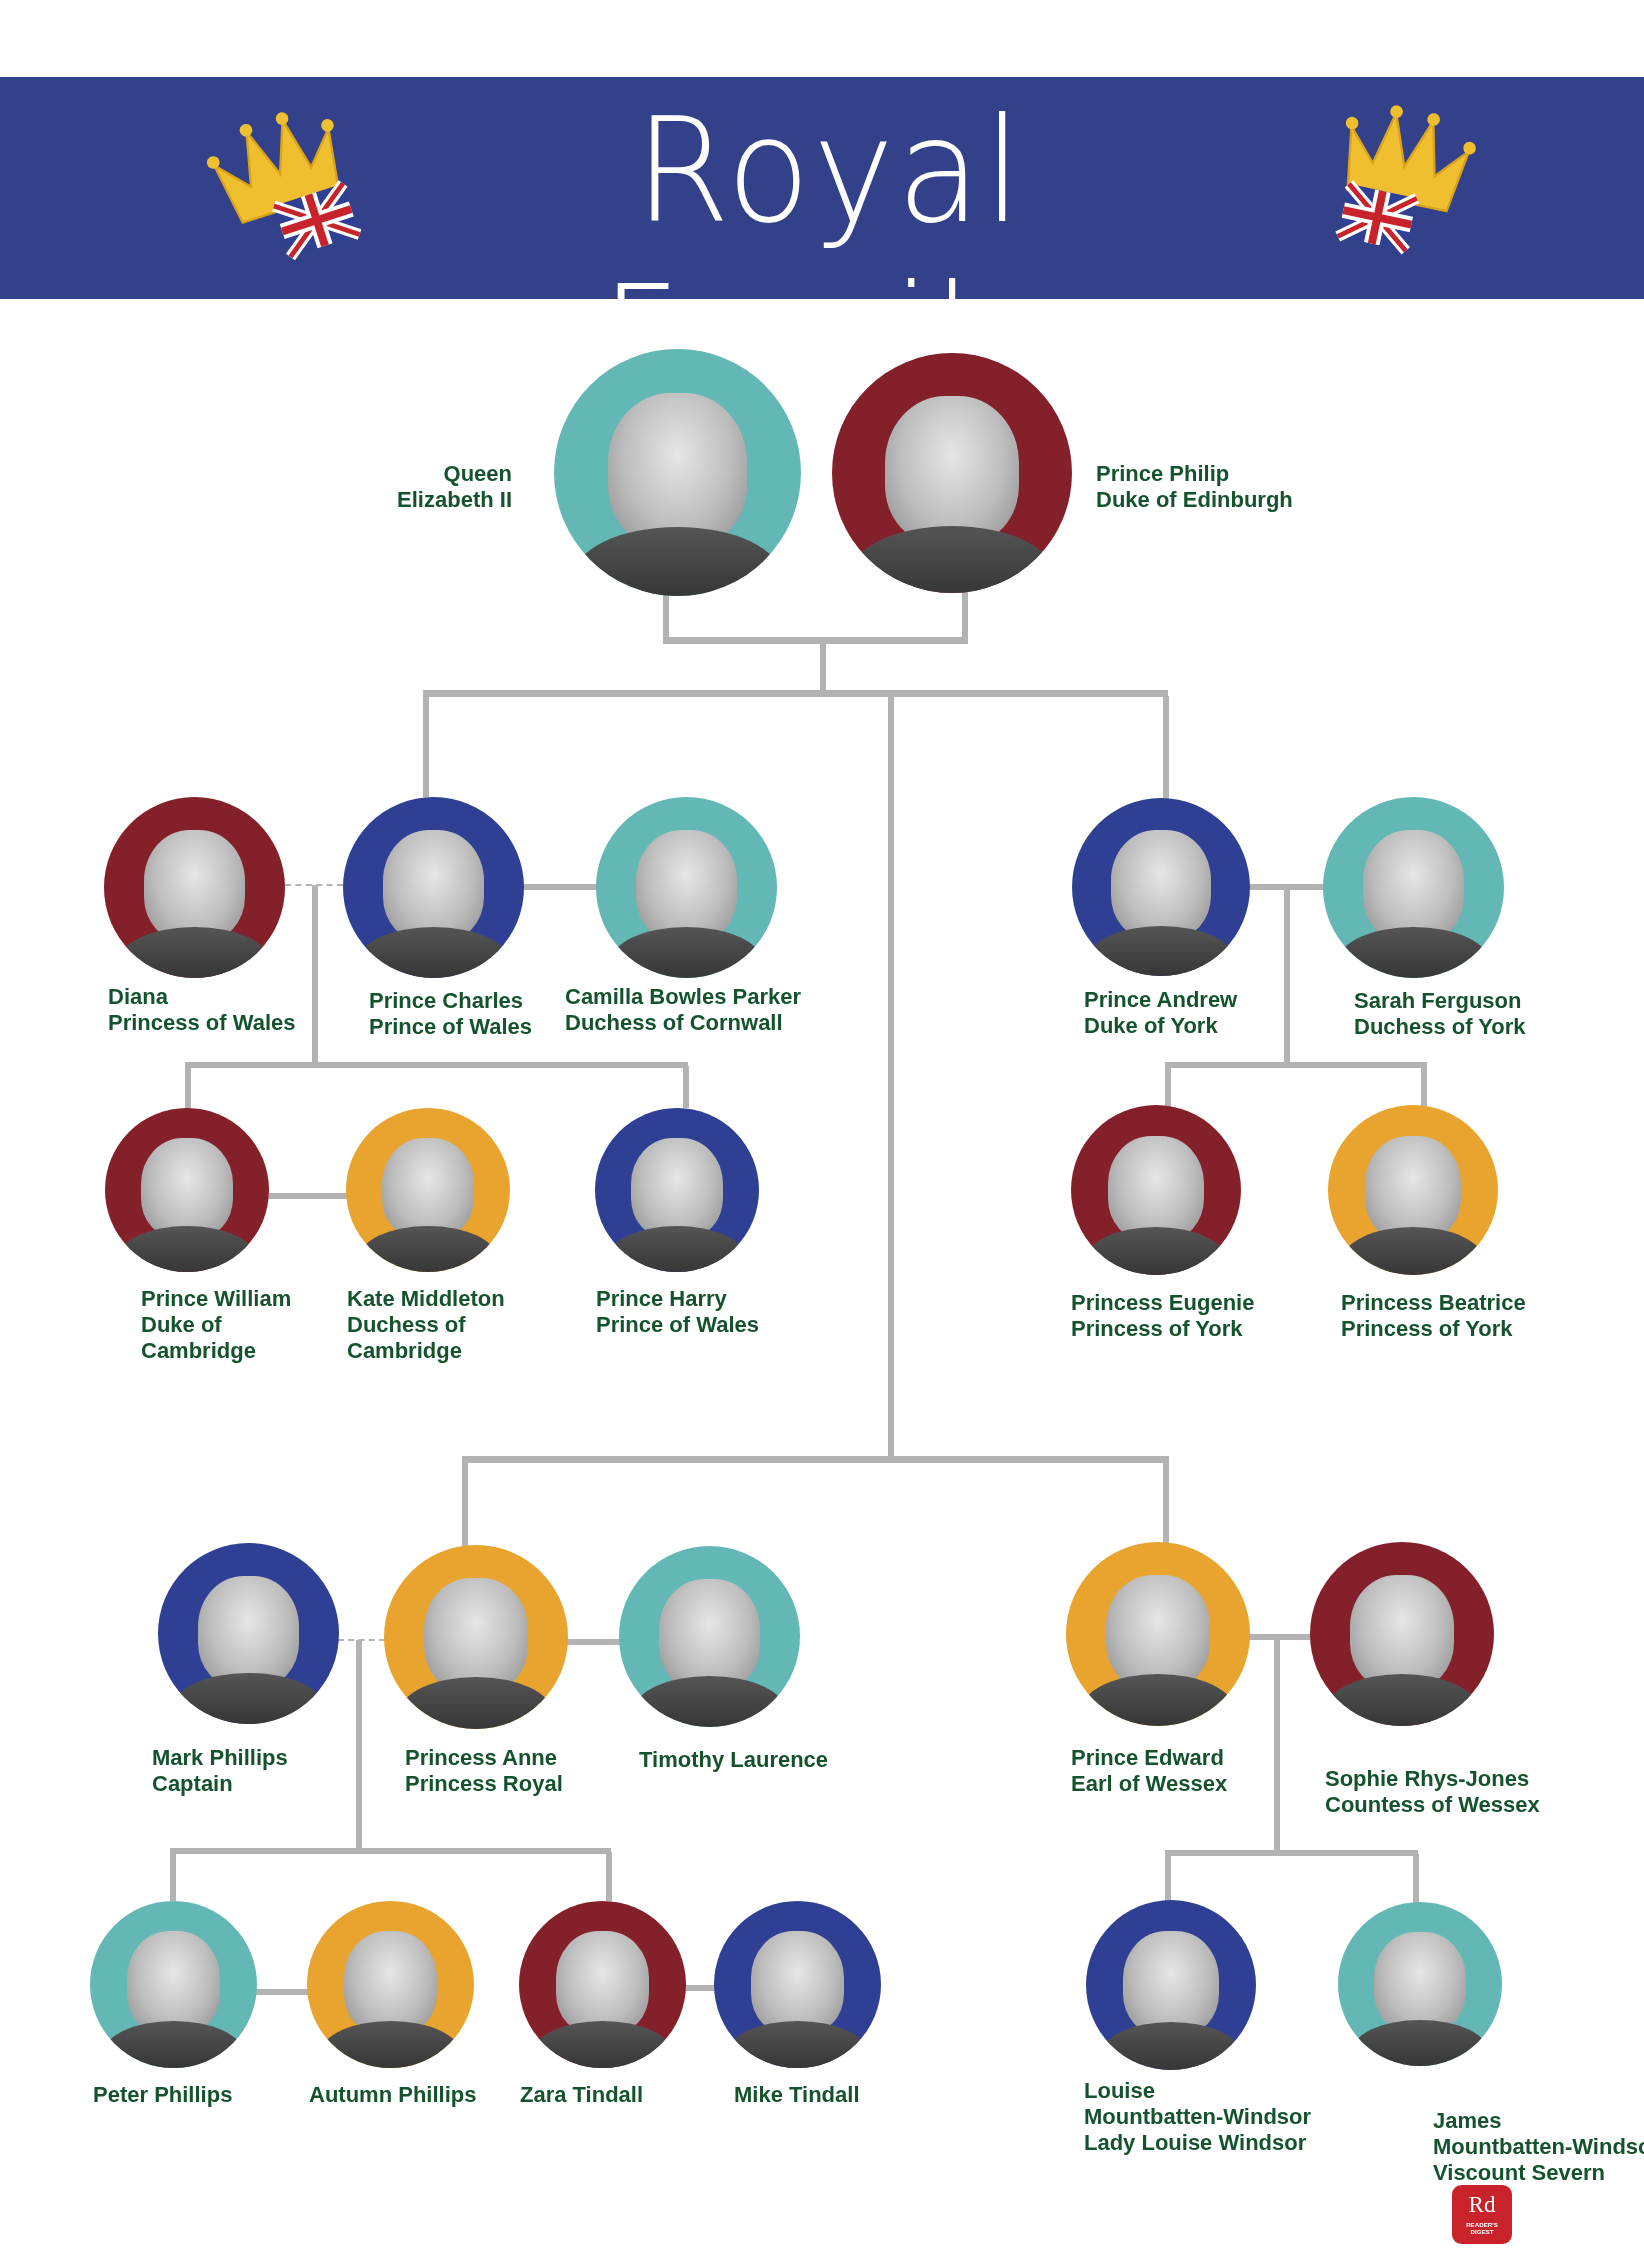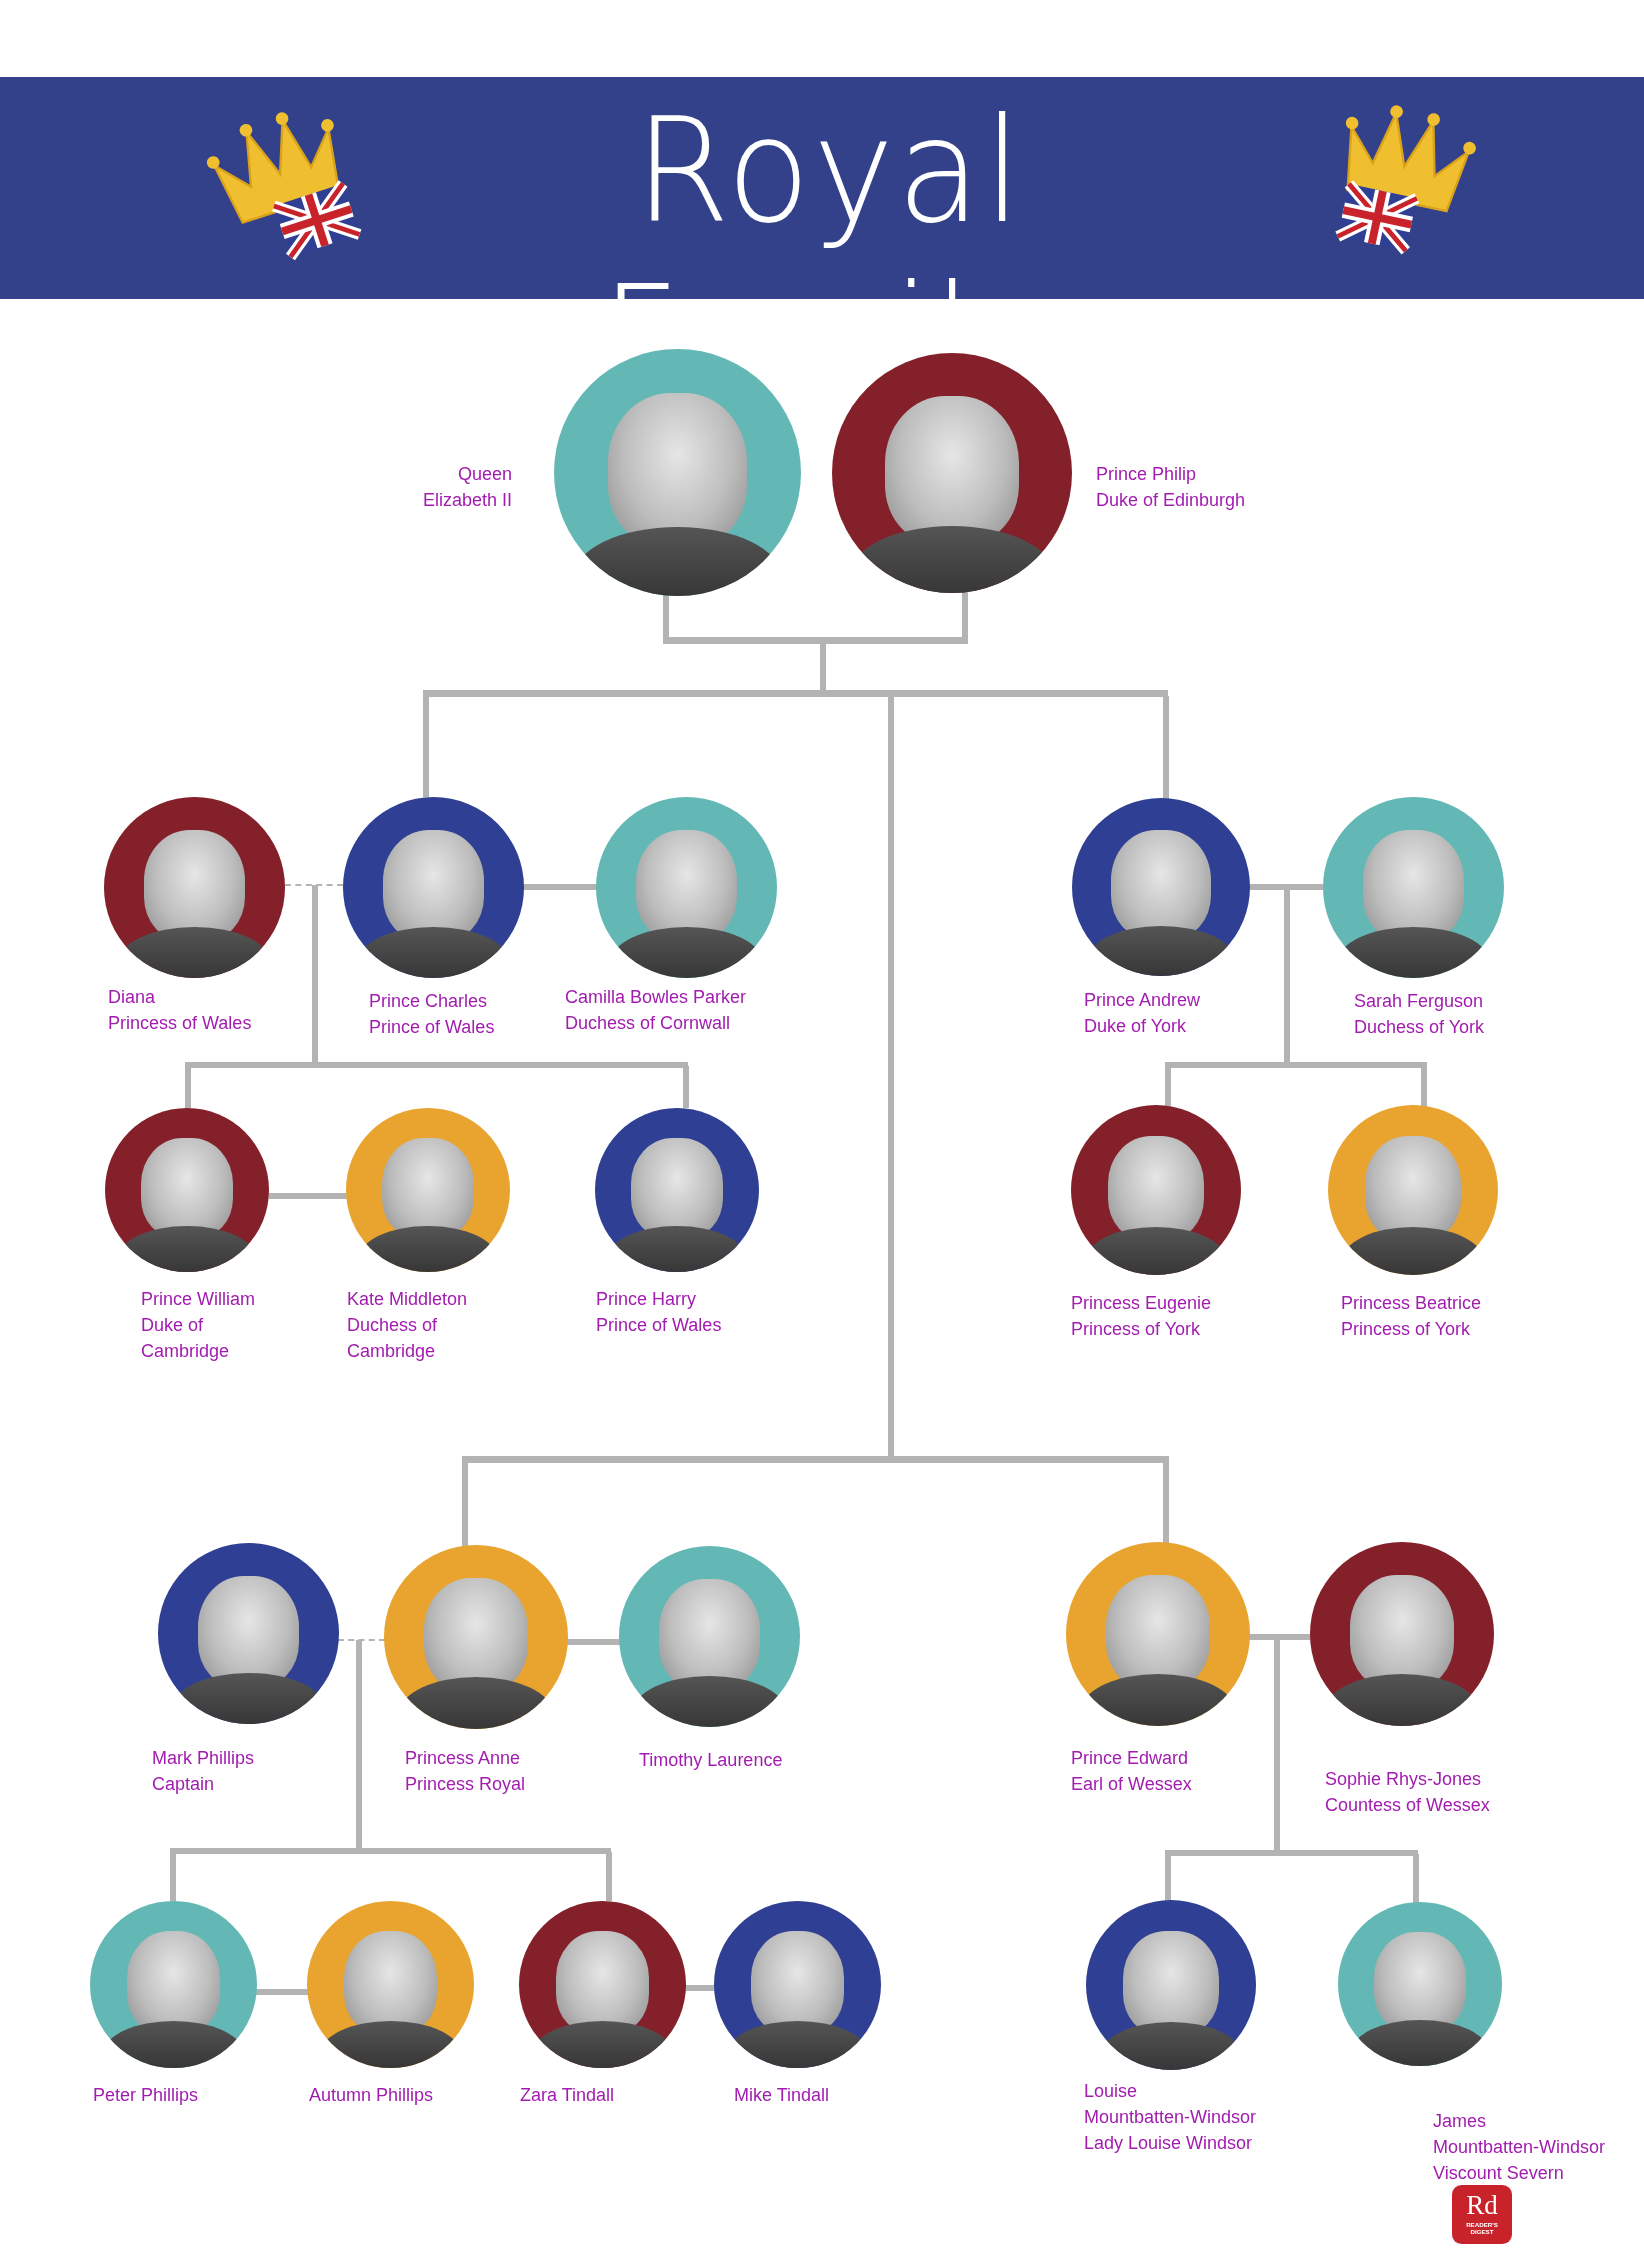--- a/index.html
+++ b/index.html
@@ -11,25 +11,25 @@
   .crown.right{left:1322px;top:103px;}
   .line{position:absolute;background:#b3b3b3;}
   .dash{position:absolute;height:0;border-top:2.7px dashed #b3b3b3;}
   .circle{position:absolute;border-radius:50%;overflow:hidden;}
   .circle .face{position:absolute;left:22%;top:18%;width:56%;height:62%;border-radius:45% 45% 40% 40%;background:radial-gradient(ellipse at 50% 40%,#e6e6e6 0%,#bdbdbd 55%,#8a8a8a 100%);}
   .circle .body{position:absolute;left:8%;top:72%;width:84%;height:40%;border-radius:50% 50% 0 0;background:linear-gradient(#555,#2a2a2a);}
   .teal{background:#63b8b5;}
   .maroon{background:#84202a;}
   .navy{background:#2f3f93;}
   .gold{background:#e8a42e;}
-  .label{position:absolute;font-weight:normal;font-size:18px;line-height:26px;color:#a21caf;white-space:nowrap;}
+  .label{position:absolute;font-weight:bold;font-size:22px;line-height:26px;color:#14532d;white-space:nowrap;}
   .label span{display:block;}
   .label.right{text-align:right;}
   .rd{position:absolute;left:1452px;top:2185px;width:60px;height:59px;background:#c8232b;border-radius:9.6px;color:#fff;text-align:center;}
-  .rd .mark{font-family:"Liberation Serif","DejaVu Serif",serif;font-size:27px;line-height:34px;display:block;margin-top:2.7px;}
+  .rd .mark{font-family:"Liberation Serif","DejaVu Serif",serif;font-size:23px;line-height:34px;display:block;margin-top:2.7px;}
   .rd .sub{font-size:6.2px;font-weight:bold;line-height:6.9px;display:block;}
 </style>
 </head>
 <body>
 
 <div class="banner"></div>
 <svg class="crown left" viewBox="0 0 100 100">
   <g transform="rotate(-18 50 50)">
     <path d="M18 62 L12 22 L30 42 L38 8 L50 40 L62 8 L70 42 L88 22 L82 62 Z" fill="#f0bf2f" stroke="#d9a21a" stroke-width="1.5"></path>
     <circle cx="12" cy="20" r="4" fill="#f0bf2f"></circle>

